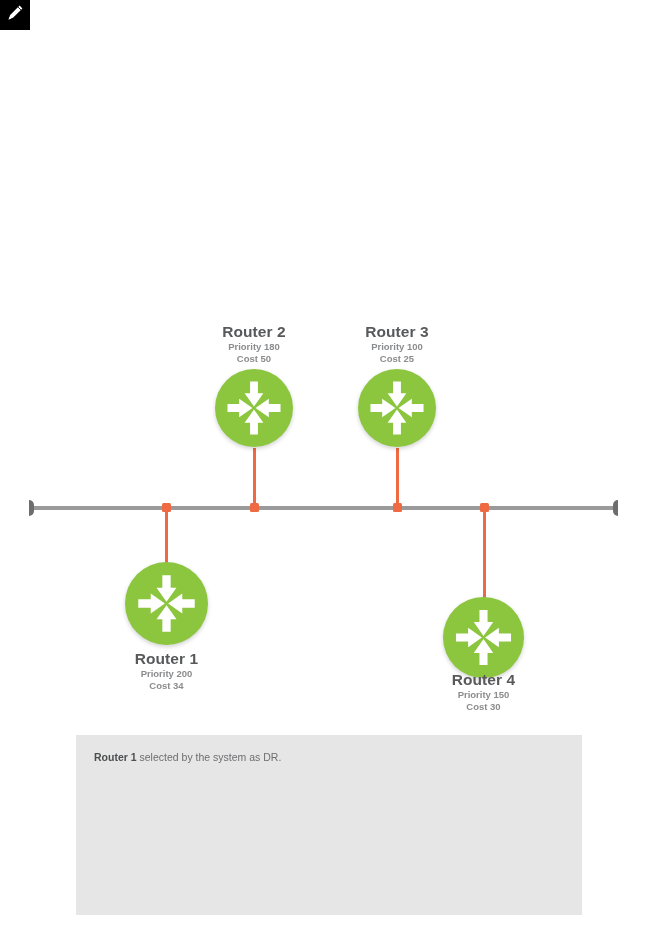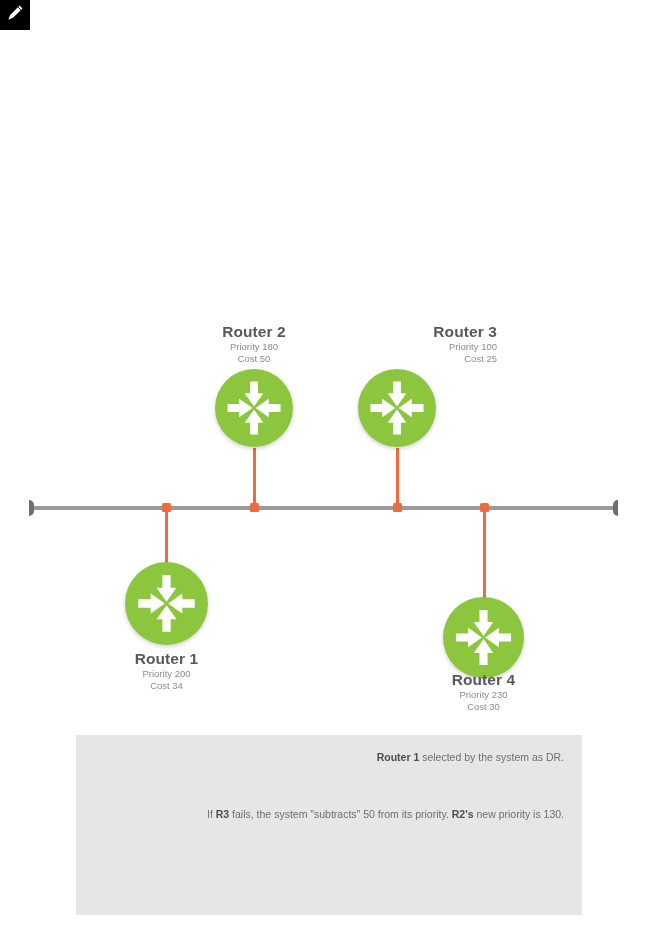--- a/index.html
+++ b/index.html
@@ -98,39 +98,39 @@
     color: #58595b;
     letter-spacing: 0.1px;
     line-height: 19px;
     white-space: nowrap;
   }
   .router-meta {
     font-size: 9.5px;
     color: #8b8c8e;
     line-height: 11.5px;
     white-space: nowrap;
+    font-weight: bold;
   }
 
   
   .caption-box {
     position: absolute;
     left: 76px;
     top: 735px;
     width: 506px;
     height: 180px;
     background: #e6e6e6;
     box-sizing: border-box;
     padding: 15px 18px;
   }
   .caption-line {
     font-size: 10.5px;
     color: #6d6e70;
     line-height: 15px;
     white-space: nowrap;
-    text-align: right;
   }
   .caption-line b { color: #4d4e50; font-weight: bold; }
   .caption-gap { height: 14px; }
 </style>
 </head>
 <body>
 
 <div class="edit-badge">
   <span>
     <svg width="18" height="18" viewBox="0 0 18 18">
@@ -177,21 +177,21 @@
 
   <div class="router" style="left:358px; top:369px; width:78px; height:78px;">
     <div class="router-circle" style="width:78px; height:78px;">
       <svg viewBox="0 0 100 100" aria-hidden="true">
         <polygon points="50,48 38,31 45,31 45,16 55,16 55,31 62,31" fill="#ffffff"></polygon>
         <polygon points="52,50 69,38 69,45 84,45 84,55 69,55 69,62" fill="#ffffff"></polygon>
         <polygon points="50,52 62,69 55,69 55,84 45,84 45,69 38,69" fill="#ffffff"></polygon>
         <polygon points="48,50 31,62 31,55 16,55 16,45 31,45 31,38" fill="#ffffff"></polygon>
       </svg>
     </div>
-    <div class="router-label" style="top:-47px;text-align:right;">
+    <div class="router-label" style="top:-47px;">
       <div class="router-name">Router 3</div>
       <div class="router-meta">Priority 100</div>
       <div class="router-meta">Cost 25</div>
     </div>
   </div>
 
   <div class="router" style="left:125px; top:562px; width:83px; height:83px;">
     <div class="router-circle" style="width:83px; height:83px;">
       <svg viewBox="0 0 100 100" aria-hidden="true">
         <polygon points="50,48 38,31 45,31 45,16 55,16 55,31 62,31" fill="#ffffff"></polygon>
@@ -211,29 +211,28 @@
     <div class="router-circle" style="width:81px; height:81px;">
       <svg viewBox="0 0 100 100" aria-hidden="true">
         <polygon points="50,48 38,31 45,31 45,16 55,16 55,31 62,31" fill="#ffffff"></polygon>
         <polygon points="52,50 69,38 69,45 84,45 84,55 69,55 69,62" fill="#ffffff"></polygon>
         <polygon points="50,52 62,69 55,69 55,84 45,84 45,69 38,69" fill="#ffffff"></polygon>
         <polygon points="48,50 31,62 31,55 16,55 16,45 31,45 31,38" fill="#ffffff"></polygon>
       </svg>
     </div>
     <div class="router-label" style="top:73px;">
       <div class="router-name">Router 4</div>
-      <div class="router-meta">Priority 230</div>
+      <div class="router-meta">Priority 150</div>
       <div class="router-meta">Cost 30</div>
     </div>
   </div>
 
 </div>
 
 <div class="caption-box">
   <div class="caption-line">
     <b>Router 1</b><span> selected by the system as DR.</span>
   </div>
   <div class="caption-gap"></div>
   <div class="caption-gap"></div>
   <div class="caption-gap"></div>
-  <div class="caption-line">If <b>R3</b> fails, the system "subtracts" 50 from its priority. <b>R2's</b> new priority is 130.</div>
   <div class="caption-gap"></div>
 </div>
 
 </body></html>

